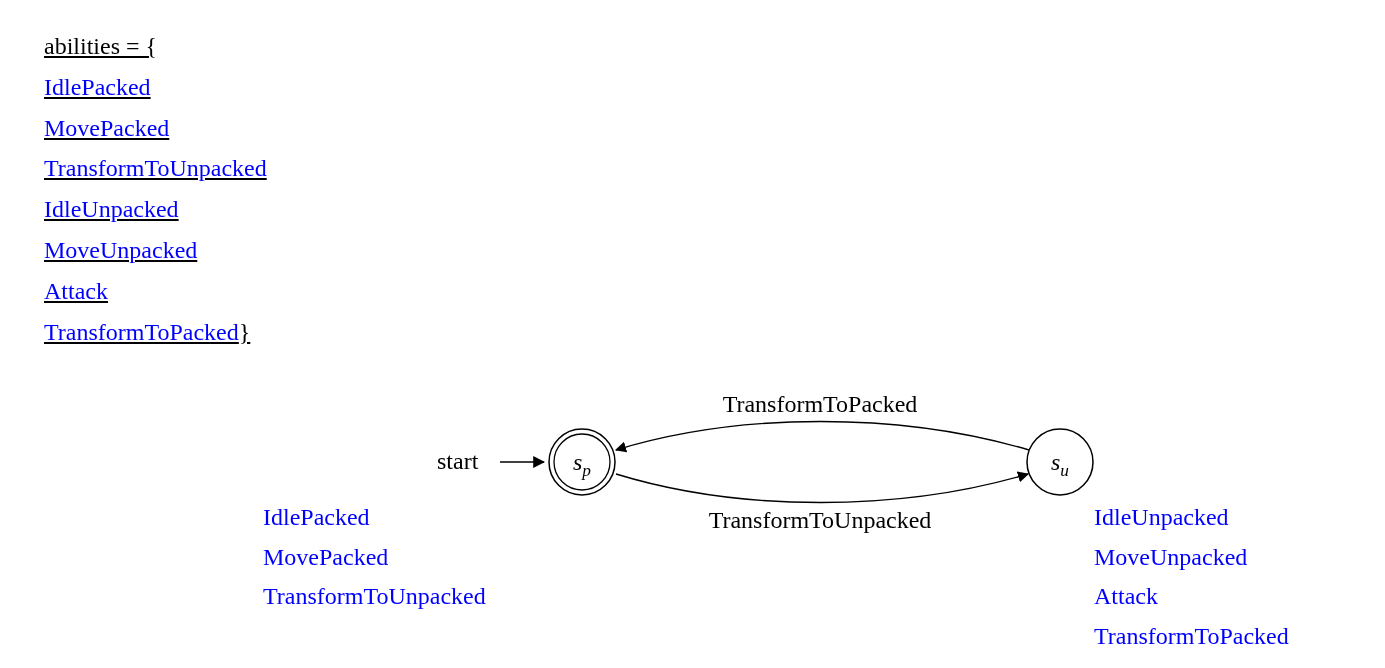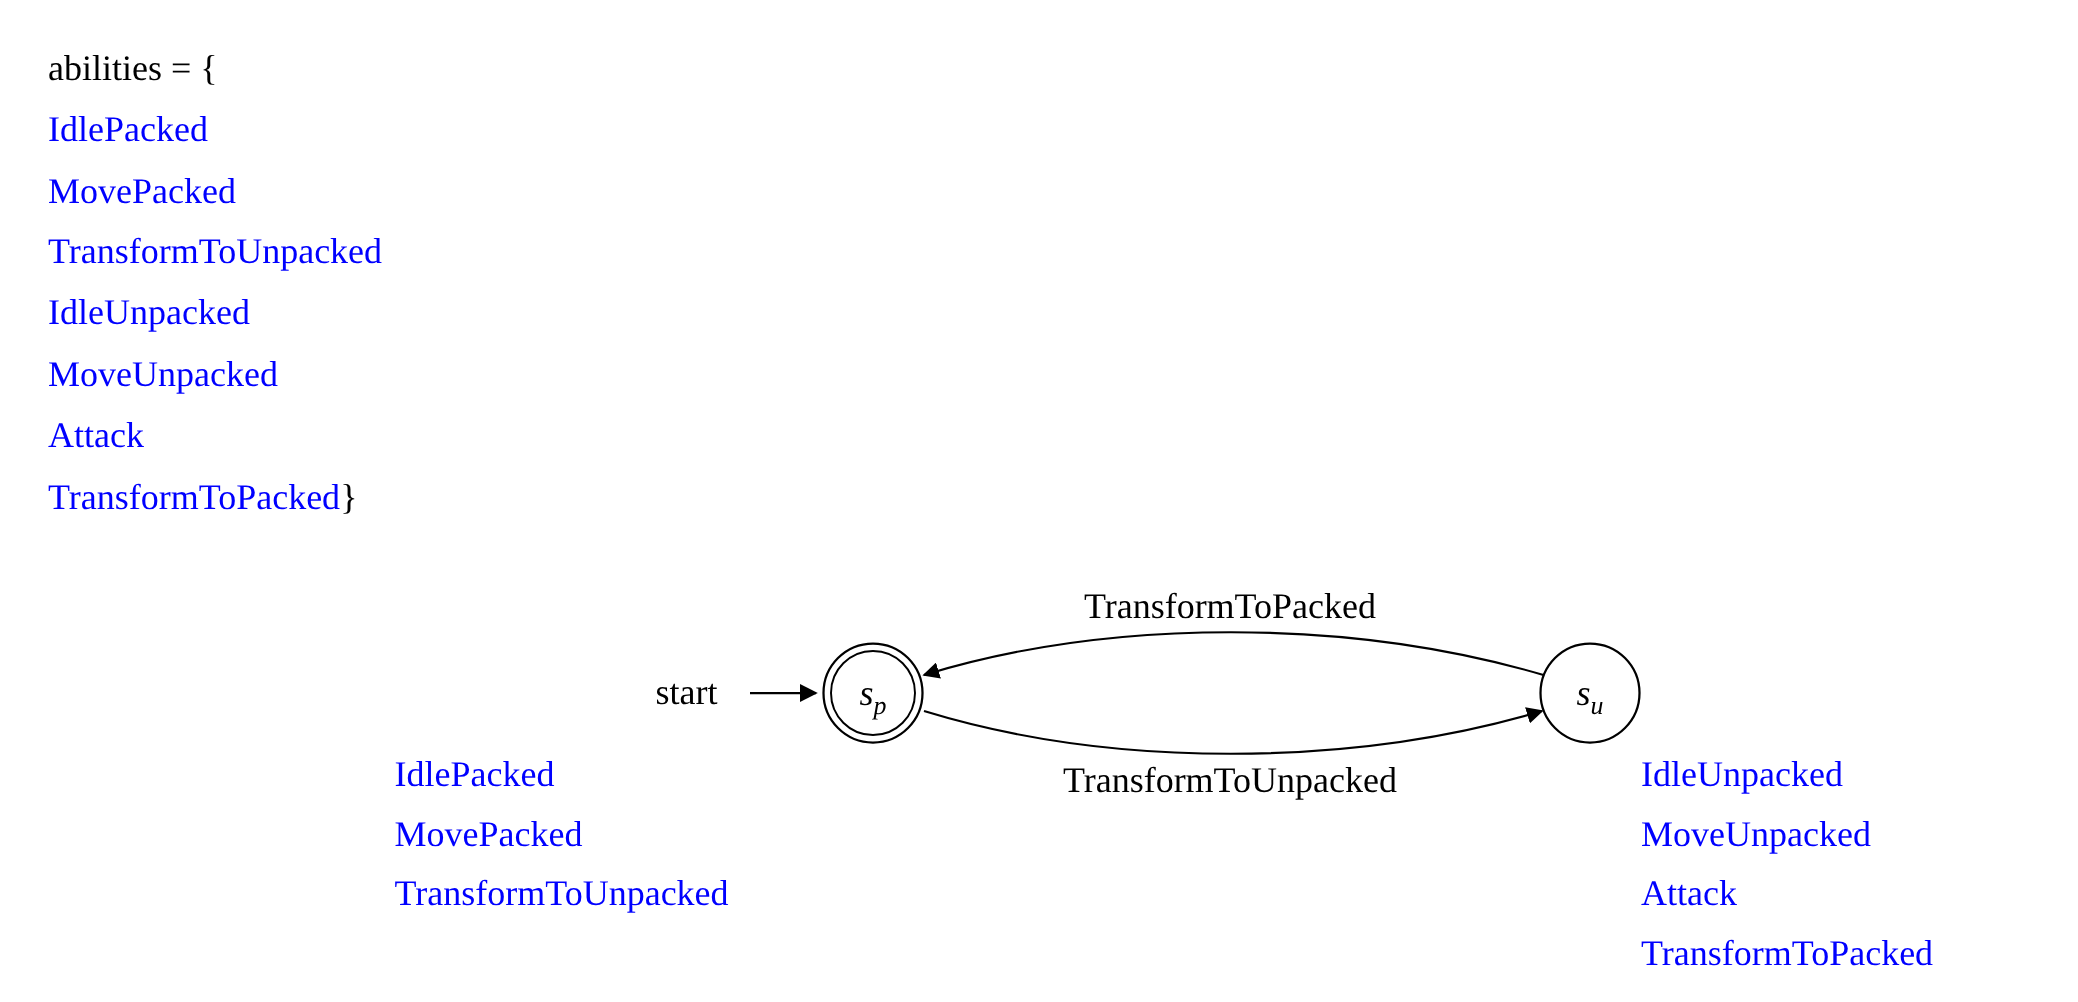--- a/index.html
+++ b/index.html
@@ -7,23 +7,24 @@
     padding: 0;
     width: 1385px;
     height: 668px;
     background: #ffffff;
     font-family: "Times New Roman", Times, serif;
     font-size: 24px;
     position: relative;
   }
   .abilities-block {
     position: absolute;
-    left: 32px;
+    left: 44px;
     top: 26px;
     line-height: 1.7;
+    text-decoration: underline;
   }
   .abilities-block .hdr {
     color: #000;
   }
   .abilities-block .ability {
     color: #0000ff;
     display: block;
   }
   .abilities-block .tail {
     color: #000;

